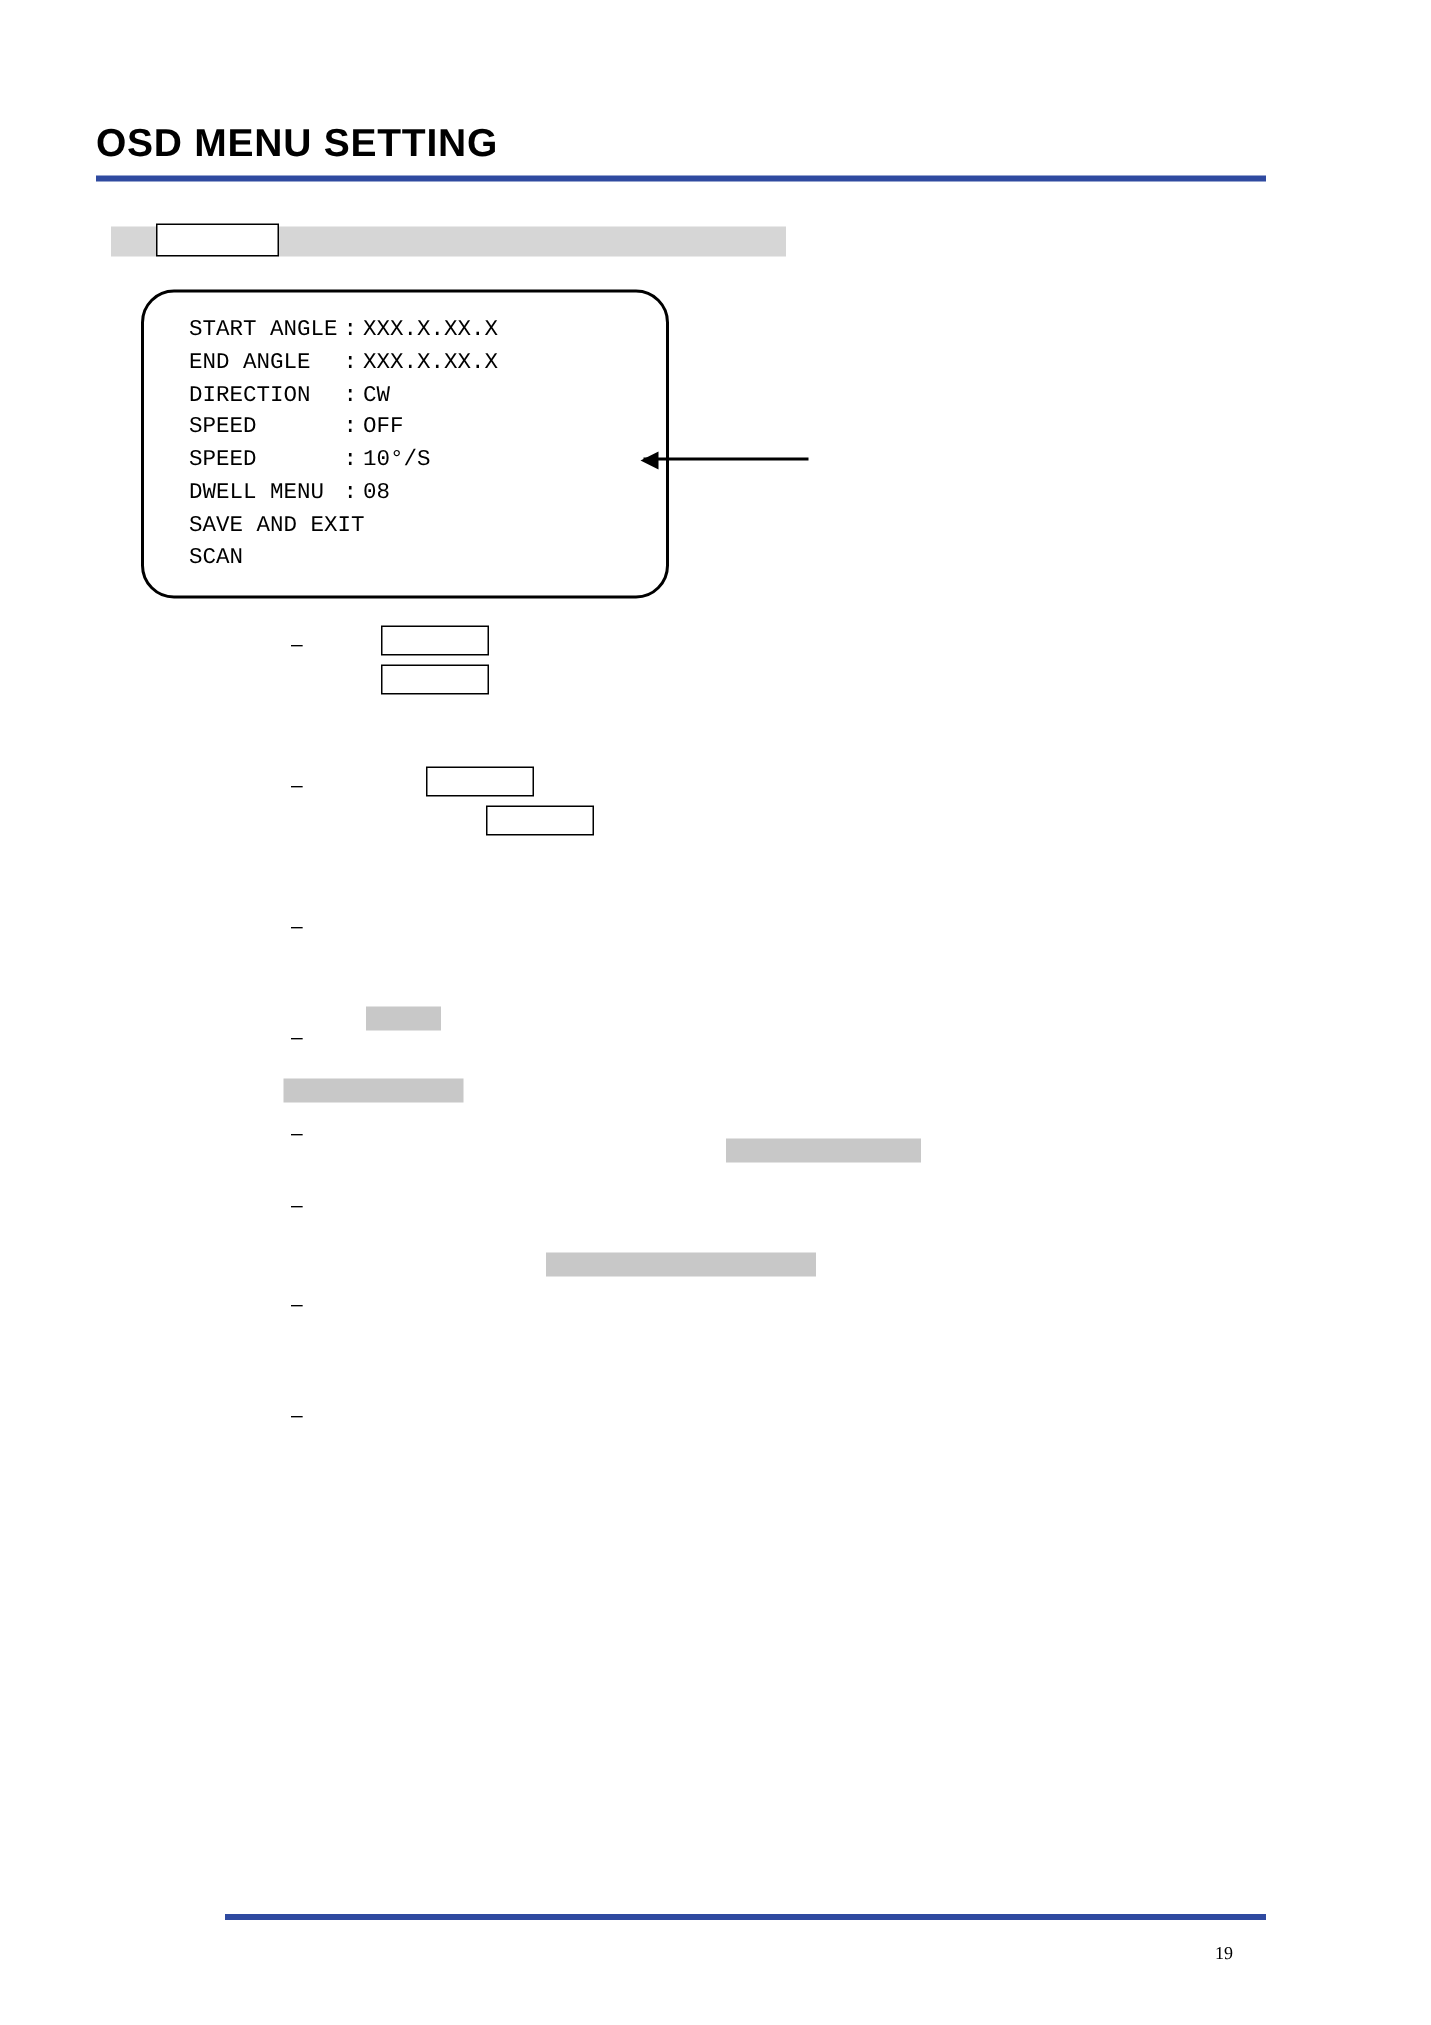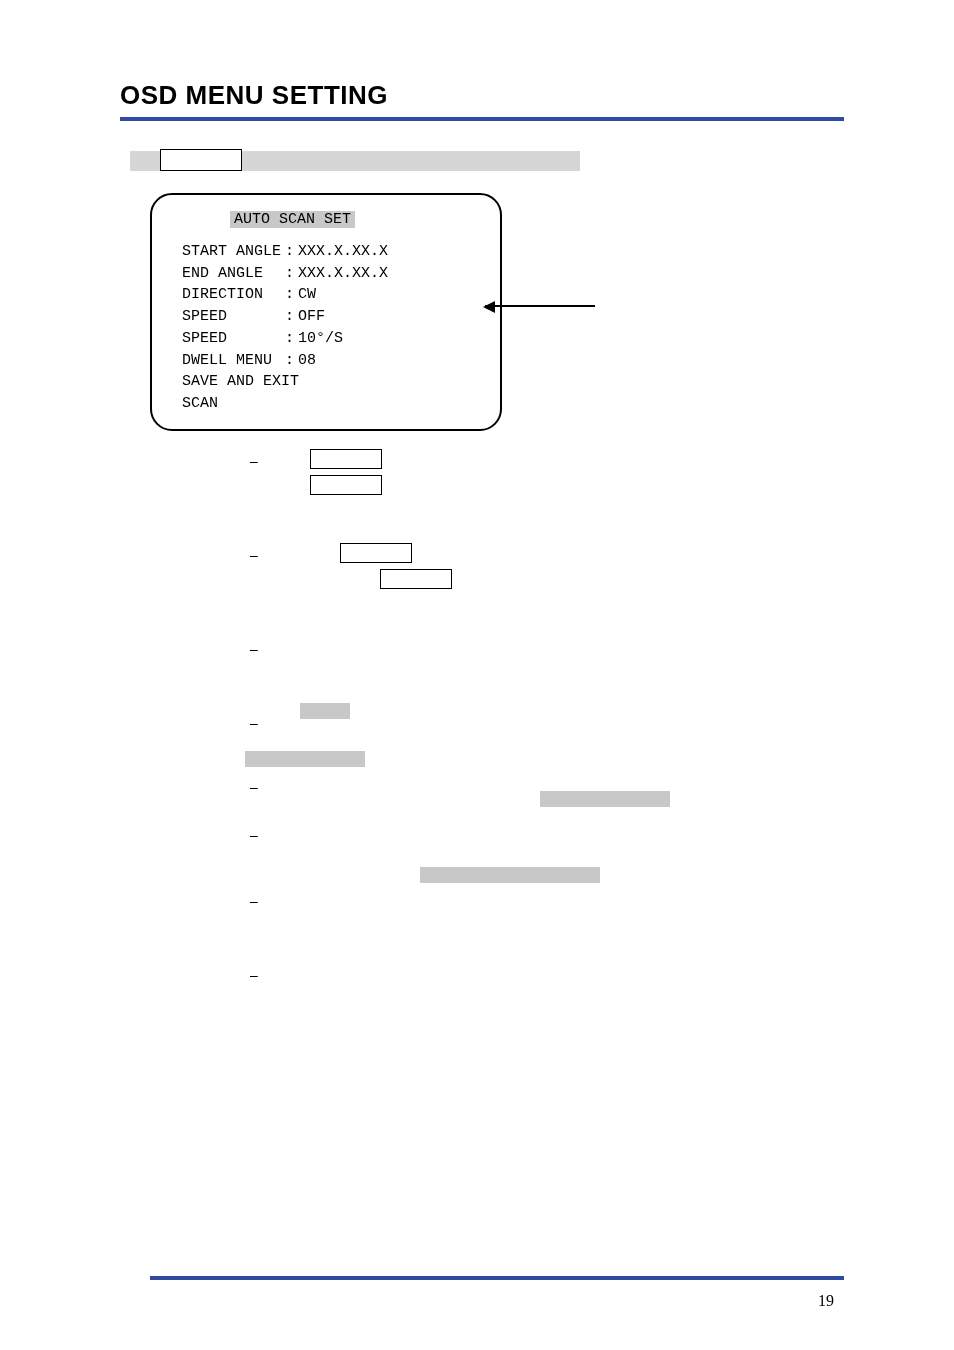--- a/index.html
+++ b/index.html
@@ -8,21 +8,21 @@
     background: #fff;
     font-family: Arial, Helvetica, sans-serif;
     color: #000;
     width: 954px;
   }
   .page {
     width: 954px;
     height: 1350px;
     position: relative;
     box-sizing: border-box;
-    padding: 80px 110px 40px 120px;
+    padding: 80px 110px 40px 64px;
   }
   .title {
     font-size: 26px;
     font-weight: bold;
     letter-spacing: 0.5px;
   }
   .title-rule {
     margin-top: 6px;
     height: 4px;
     background: #2f4aa0;
@@ -141,22 +141,22 @@
     position: absolute;
     left: 150px;
     right: 110px;
     bottom: 70px;
     height: 4px;
     background: #2f4aa0;
   }
   .page-num {
     position: absolute;
     bottom: 40px;
-    right: 120px;
-    font-size: 16px;
+    right: 132px;
+    font-size: 12px;
     font-family: "Times New Roman", Times, serif;
   }
 </style>
 </head>
 <body>
 
 <div class="page">
 
   <div>
     <div class="title">OSD MENU SETTING</div>
@@ -167,23 +167,20 @@
 
     <div class="set-label-box">
       <div class="bg"></div>
       <div class="box"></div>
     </div>
 
     <div class="osd-wrap">
       <div class="arrow"></div>
 
       <div class="osd">
-        <div class="header">
-          <span>AUTO SCAN SET</span>
-        </div>
         <table>
           <tbody>
               <tr>
                 <td>START ANGLE</td>
                 <td>:</td>
                 <td>XXX.X.XX.X</td>
               </tr>
           <tr>
                 <td>END ANGLE</td>
                 <td>:</td>

